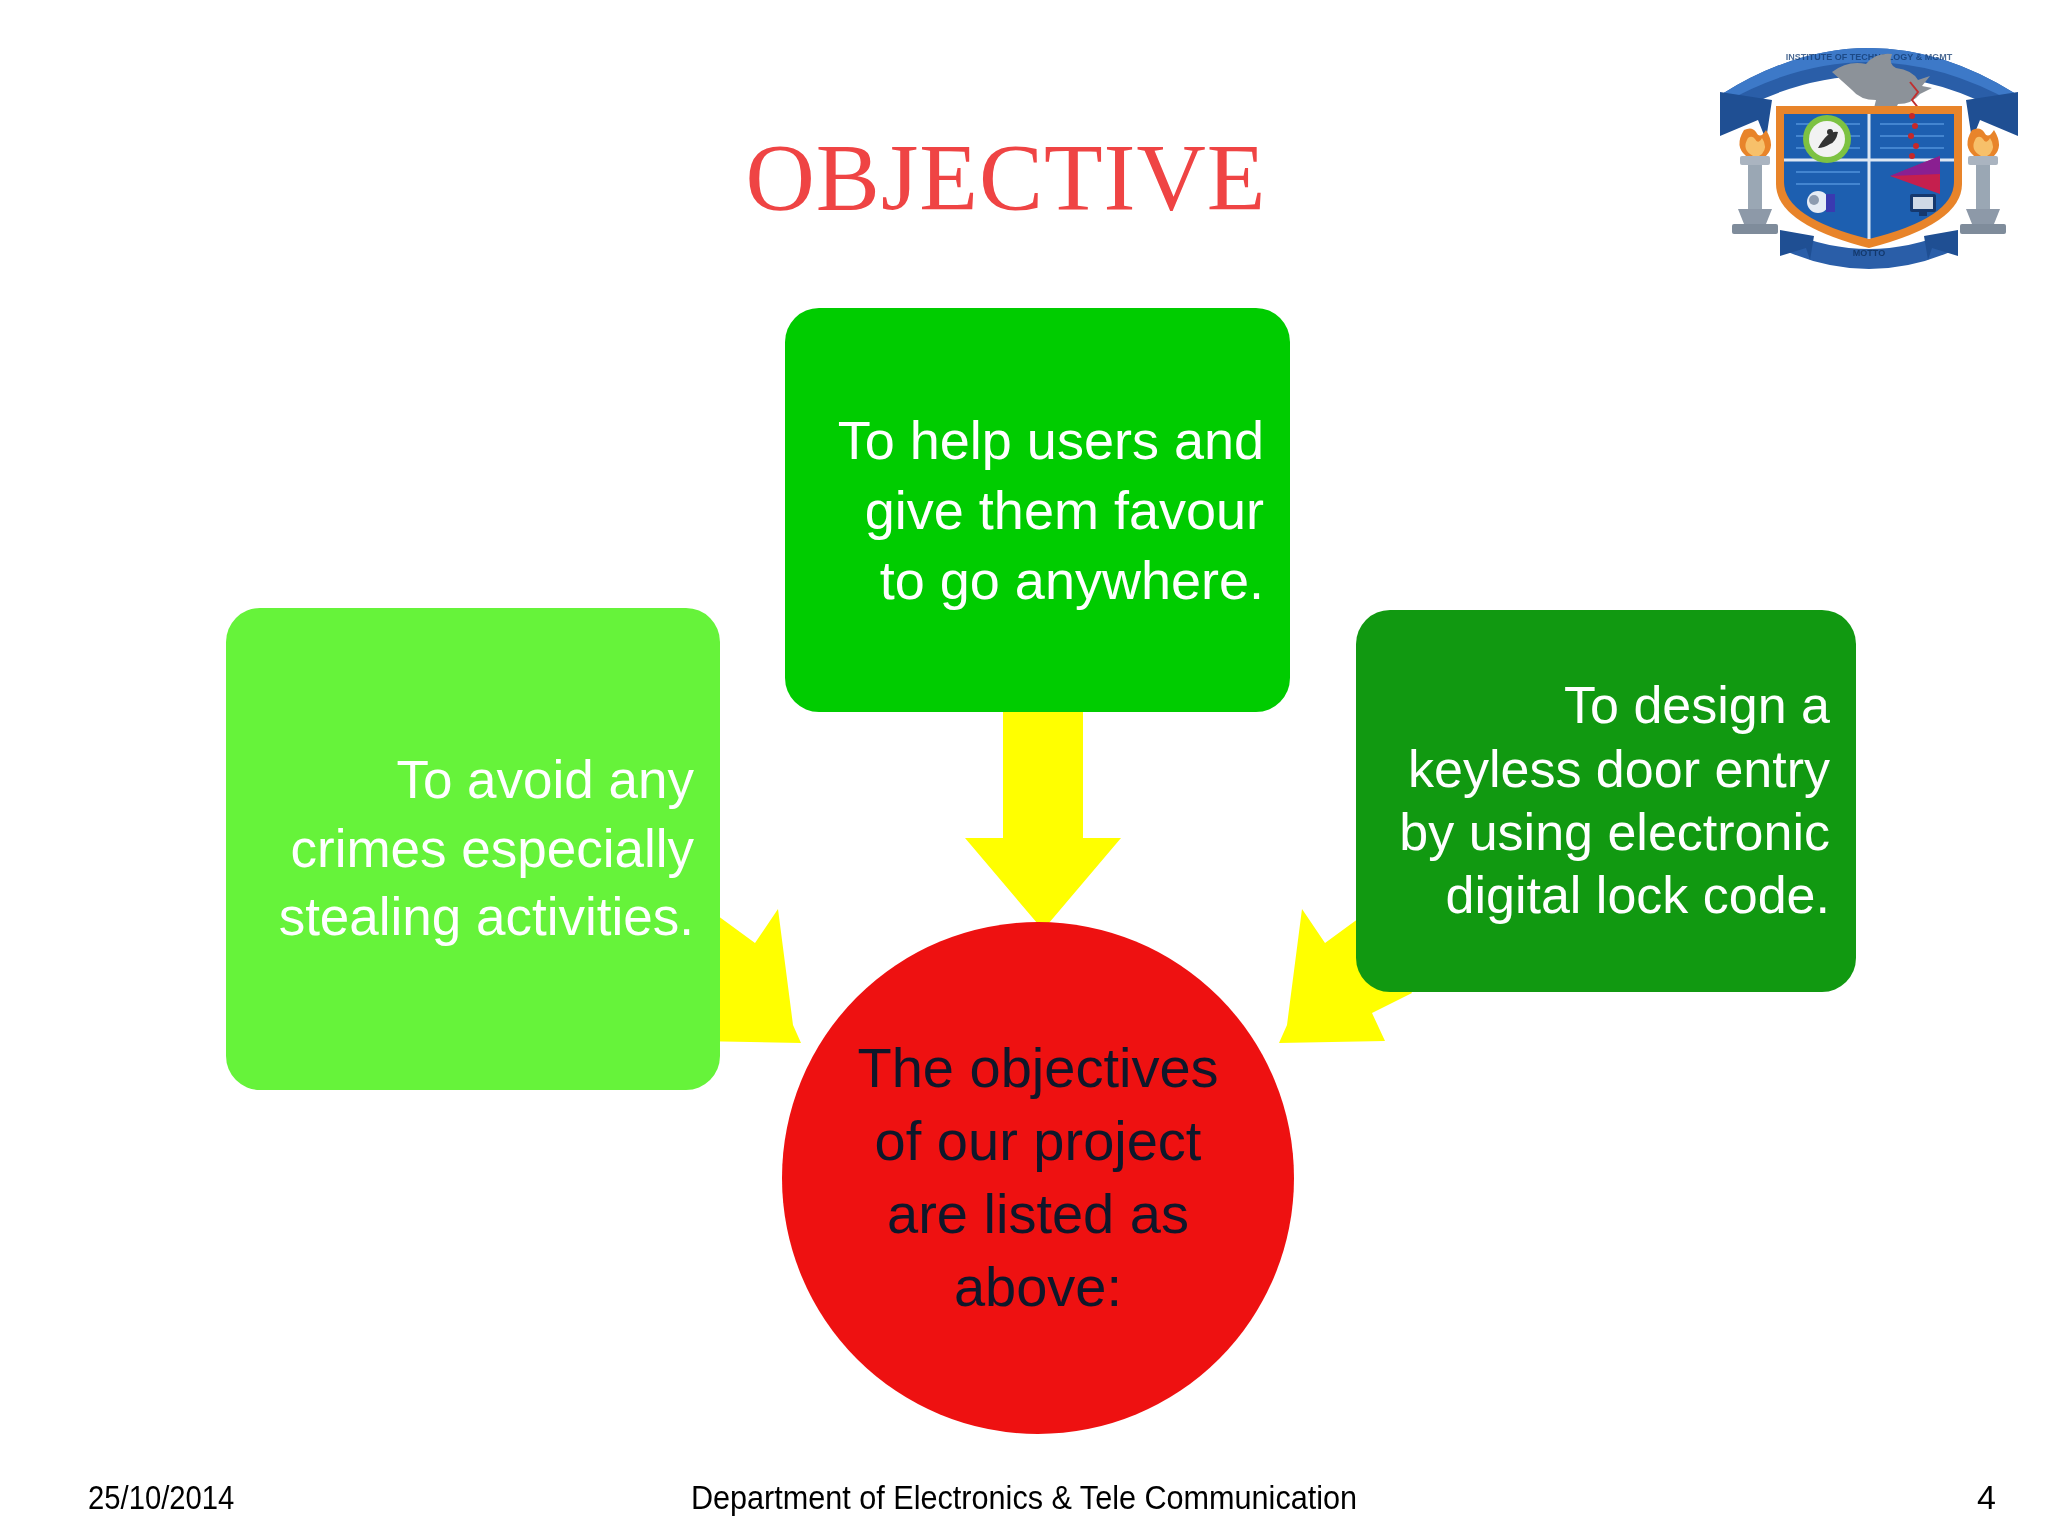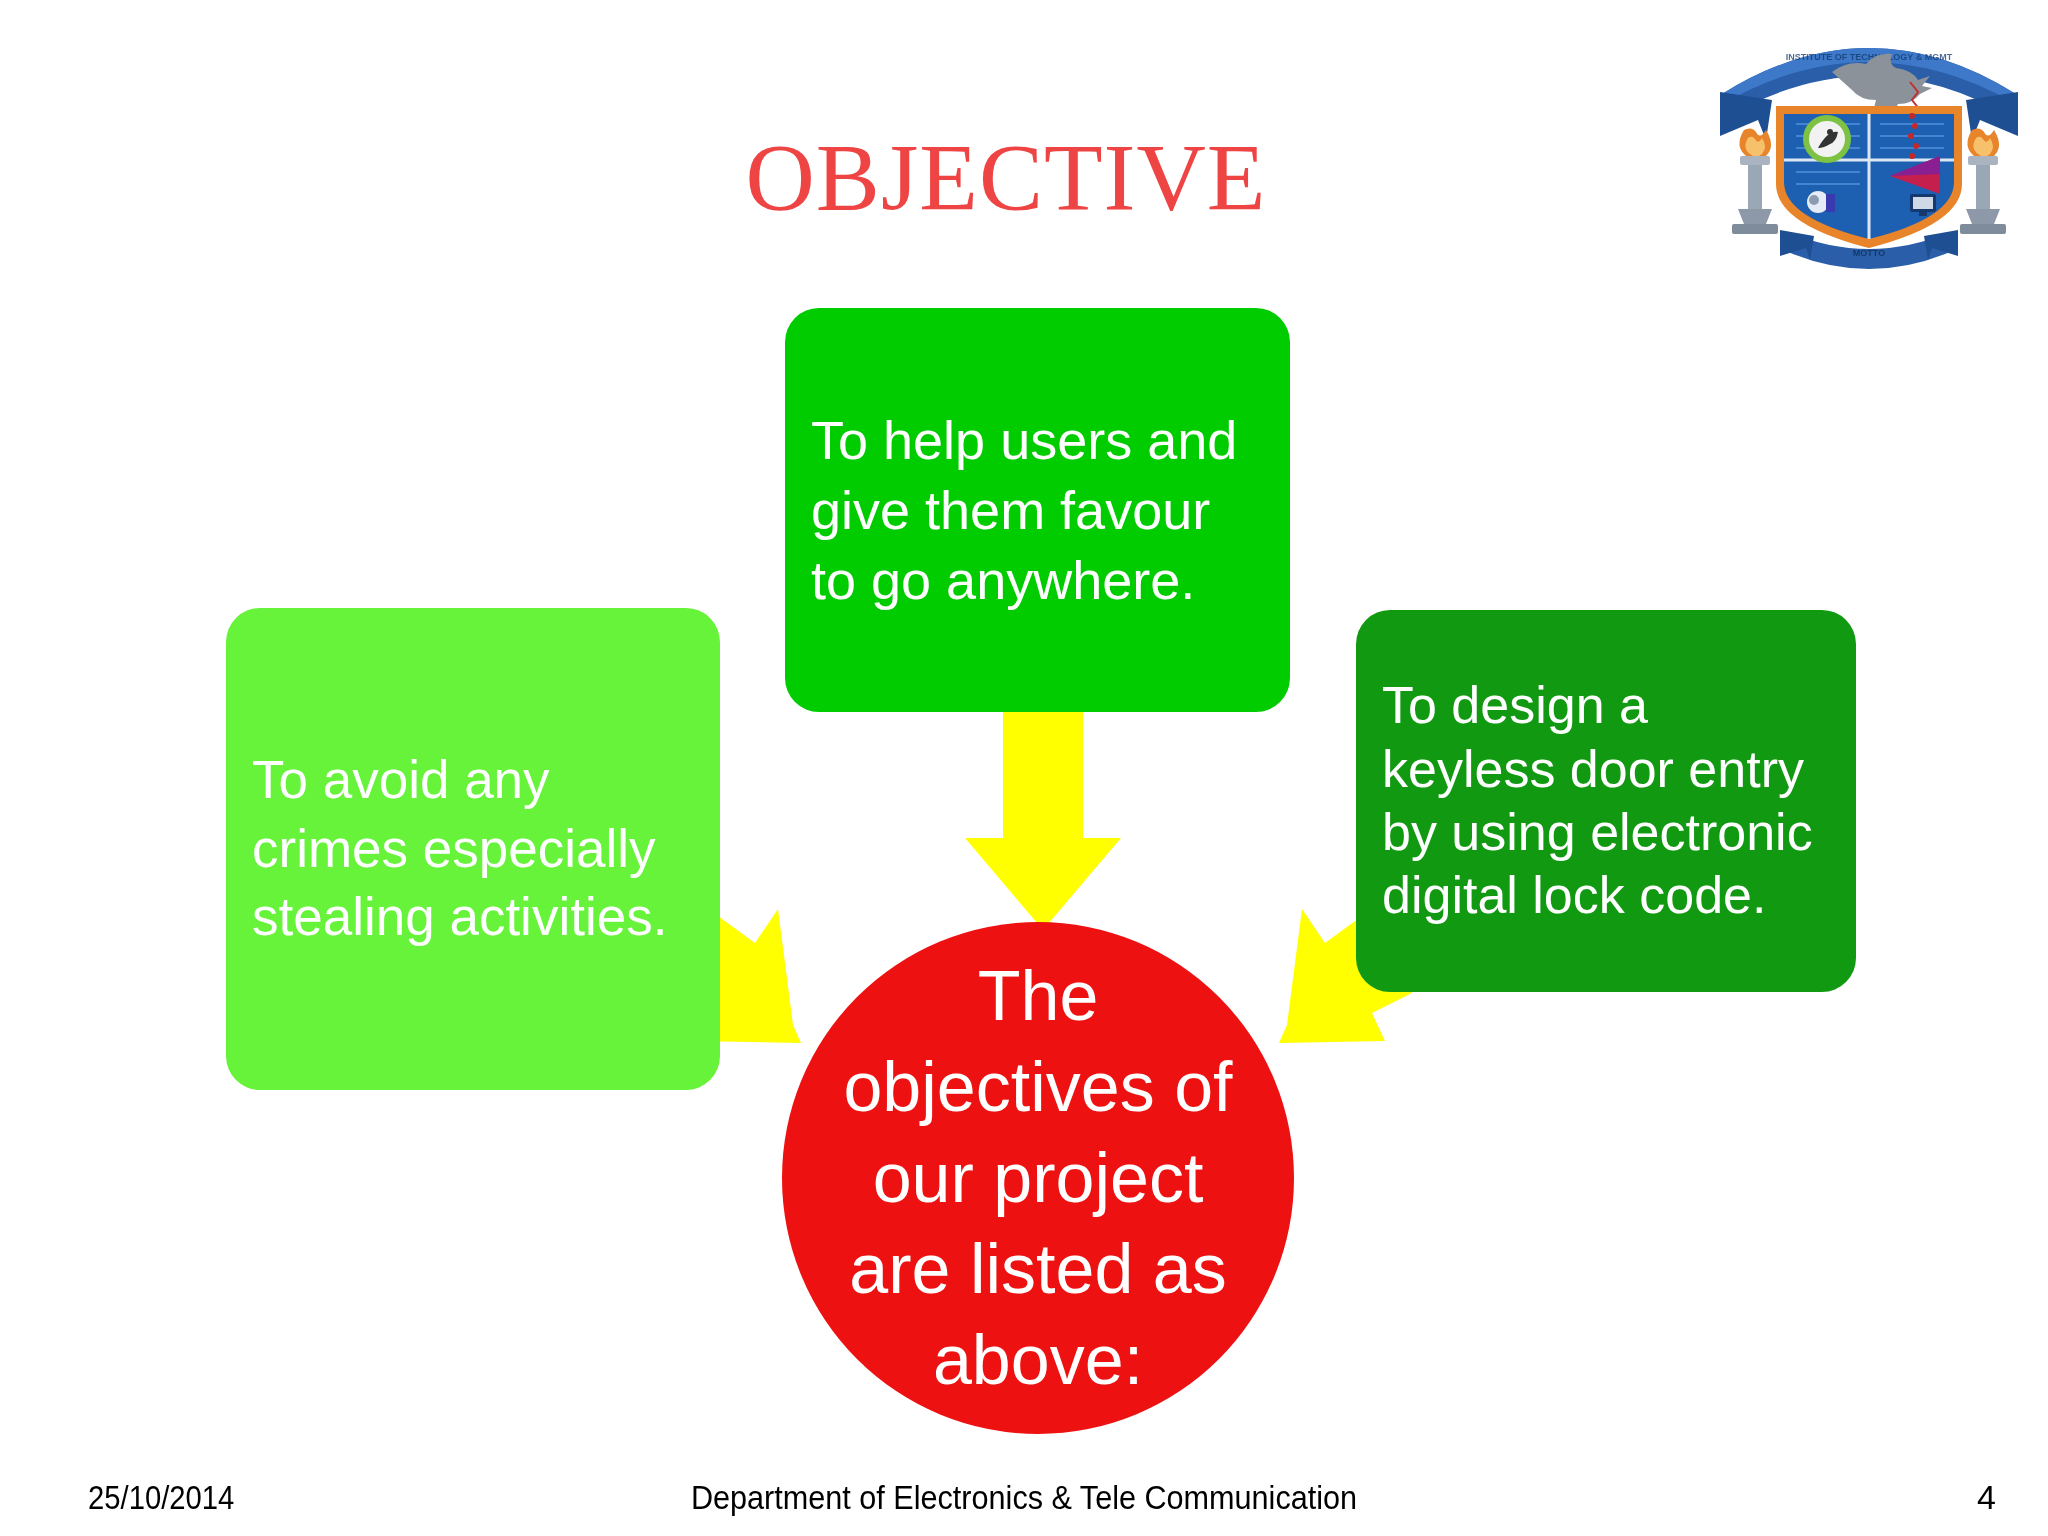--- a/index.html
+++ b/index.html
@@ -56,21 +56,21 @@
 
   
   .obj-box {
     position: absolute;
     box-sizing: border-box;
     border-radius: 34px;
     color: #ffffff;
     display: flex;
     align-items: center;
     justify-content: center;
-    text-align: left;
+    text-align: right;
     font-size: 52px;
     line-height: 1.30;
     padding: 23px 26px;
     z-index: 4;
   }
 
   #box-top {
     left: 785px;
     top: 308px;
     width: 505px;
@@ -100,26 +100,26 @@
 
   
   #center-circle {
     position: absolute;
     left: 782px;
     top: 922px;
     width: 512px;
     height: 512px;
     border-radius: 50%;
     background: #ee1111;
-    color: #ffffff;
+    color: #0f172a;
     display: flex;
     align-items: center;
     justify-content: center;
     text-align: center;
-    font-size: 70px;
+    font-size: 56px;
     line-height: 1.30;
     z-index: 3;
     padding: 0 60px;
     box-sizing: border-box;
   }
 
   
   .arrow {
     position: absolute;
     z-index: 2;

